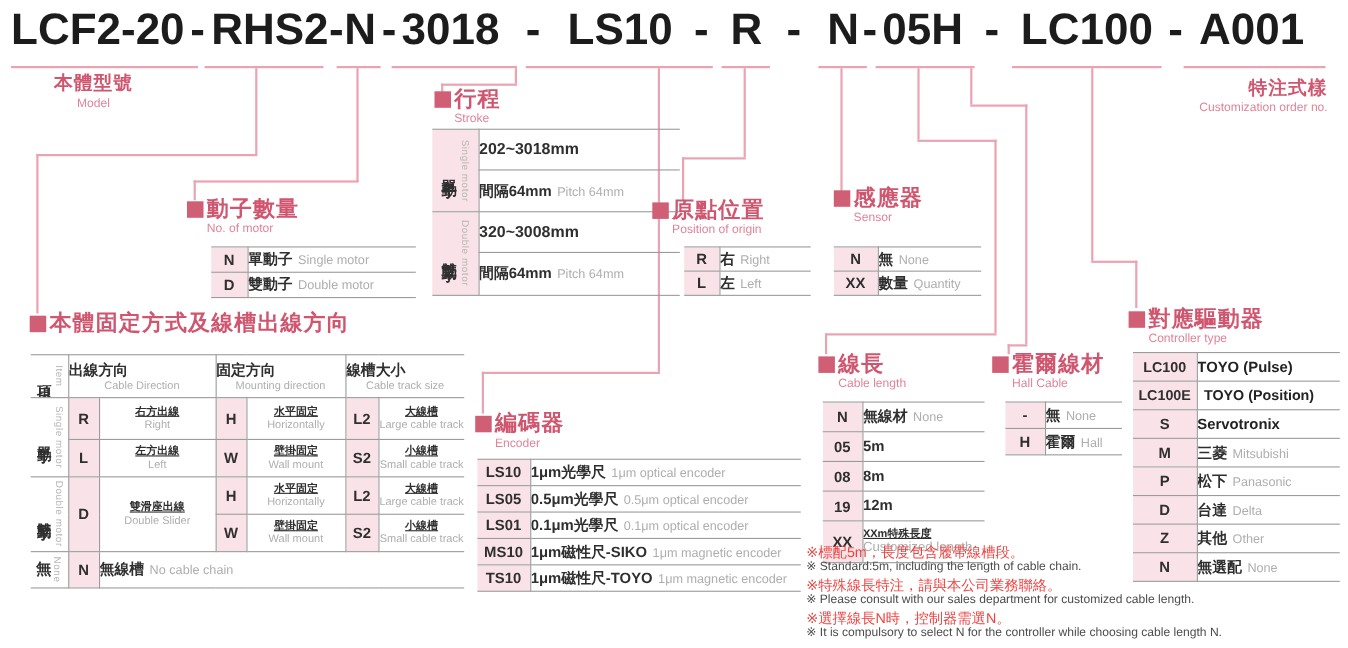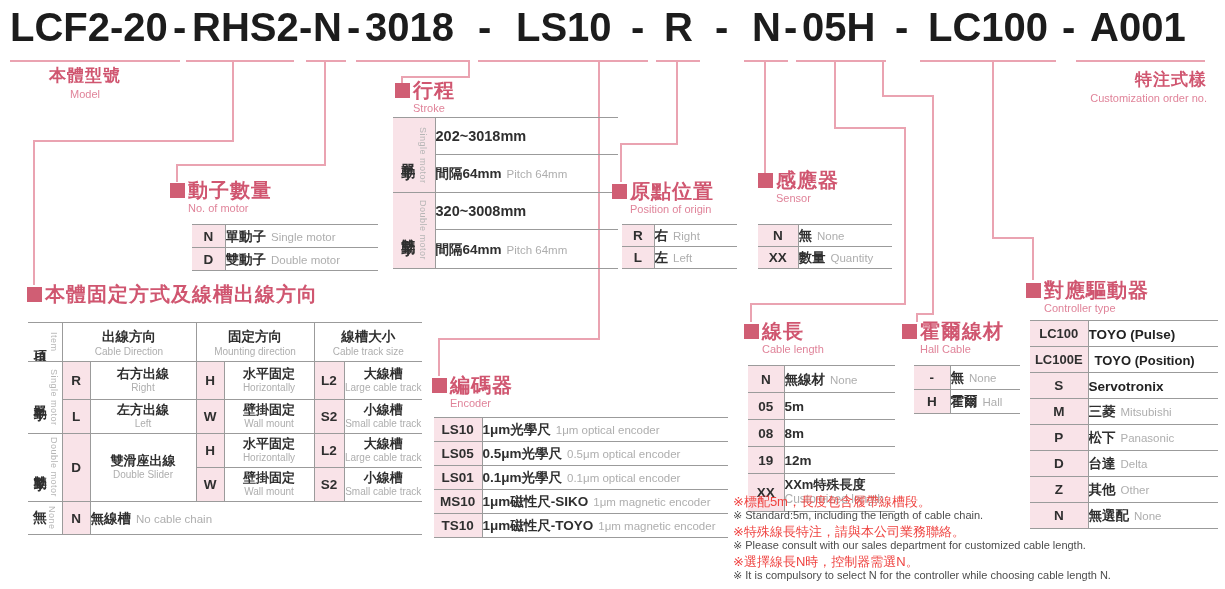--- a/index.html
+++ b/index.html
@@ -16,28 +16,28 @@
   .t-zh{font-weight:bold;font-size:20px;line-height:21px;color:#d05670;letter-spacing:1px;white-space:nowrap;}
   .t-en{font-size:11px;color:#e0849a;margin-left:18px;margin-top:1px;white-space:nowrap;}
   
   table.spec{position:absolute;border-collapse:collapse;table-layout:fixed;border-left:hidden;border-right:hidden;}
   table.spec td{border:1px solid #9b9b9b;padding:0 0;overflow:hidden;}
   td.code{background:#f9e3e8;font-weight:bold;font-size:13.5px;color:#2f2f2f;text-align:center;}
   td.val{padding-left:9px;white-space:nowrap;}
   .zh{font-weight:bold;font-size:13.5px;color:#2f2f2f;}
   .en{font-size:11.5px;color:#aeaeae;margin-left:5px;}
   .v2{text-align:center;line-height:1.15;}
-  .v2 .zh{display:block;font-size:13px;}
+  .v2 .zh{display:block;font-size:10px;text-decoration:underline;}
   .v2 .en{display:block;font-size:10px;margin-left:0;}
   .vcell{display:flex;align-items:center;justify-content:center;height:100%;}
   .vzh{writing-mode:vertical-rl;text-orientation:upright;font-weight:bold;font-size:14px;color:#2f2f2f;letter-spacing:2px;}
   .ven{writing-mode:vertical-rl;font-size:9px;color:#b5b5b5;margin-left:0px;letter-spacing:0.5px;}
   td.group{background:#ffffff;}
   td.pinkgroup{background:#f9e3e8;}
-  .hdr .zh{display:block;text-align:center;font-size:13.5px;}
+  .hdr .zh{display:block;text-align:left;font-size:13.5px;}
   .hdr .en{display:block;text-align:center;font-size:10px;margin-left:0;color:#aeaeae;}
   .solo{font-weight:bold;font-size:13.5px;color:#222;}
   
   .lbl-zh{font-weight:bold;font-size:17px;color:#d05670;letter-spacing:1px;}
   .lbl-en{font-size:11px;color:#e0849a;margin-top:1px;}
   
   .notes{position:absolute;left:733px;top:494px;width:478px;}
   .n-zh{font-size:13px;color:#ef4340;line-height:15px;margin-bottom:0px;}
   .n-en{font-size:11px;color:#4c4c4c;line-height:13px;margin-bottom:2px;}
 </style>
@@ -181,21 +181,21 @@
       <td class="code">N</td>
       <td class="val"><span class="zh">單動子</span><span class="en">Single motor</span></td>
     </tr>
     <tr style="height:23px">
       <td class="code">D</td>
       <td class="val"><span class="zh">雙動子</span><span class="en">Double motor</span></td>
     </tr>
   </tbody>
     </table>
 
-  <div class="sec" style="left:612px;top:181px">
+  <div class="sec" style="left:593px;top:181px">
     <div class="t-row">
         <span class="sq"></span>
       <span class="t-zh">原點位置</span>
       </div>
     <div class="t-en">Position of origin</div>
   </div>
   <table class="spec" style="left:622px;top:224px;width:115px">
     <colgroup>
         <col style="width:32px">
         <col style="width:83px">

